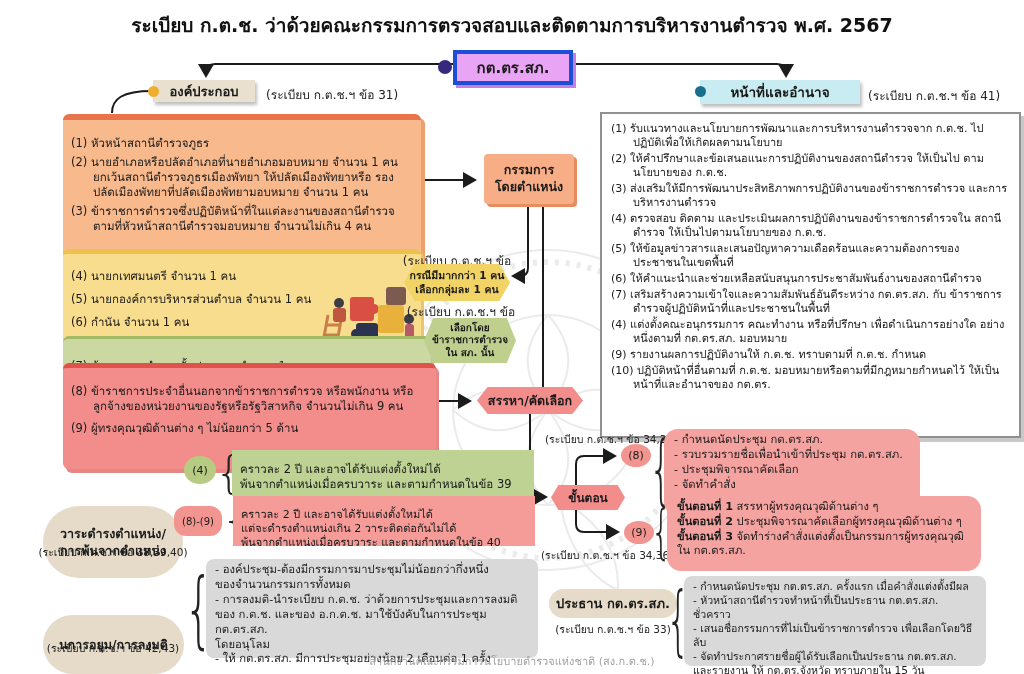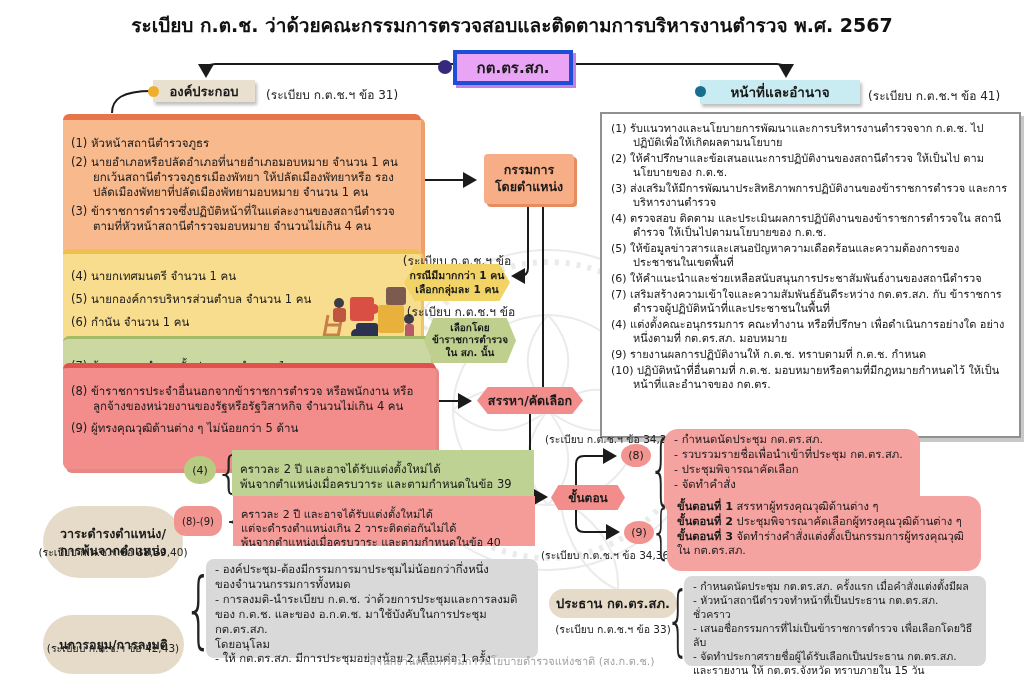--- a/index.html
+++ b/index.html
@@ -167,21 +167,21 @@
         <rect x="99" y="39" width="9" height="20" rx="3" fill="#b55a66"></rect>
         <path d="M100 59 L100 74 M106 59 L106 74" stroke="#2c2c34" stroke-width="3"></path>
       </svg>
     </div>
 
     <div class="abs stackbox box-green7" style="display:flex;align-items:center;padding:16px 8px;">
       <div>(7) ข้าราชการตำรวจชั้นประทวน จำนวน 1 คน</div>
     </div>
 
     <div class="abs stackbox box-red">
-      <div class="item">(8) ข้าราชการประจำอื่นนอกจากข้าราชการตำรวจ หรือพนักงาน หรือลูกจ้างของหน่วยงานของรัฐหรือรัฐวิสาหกิจ จำนวนไม่เกิน 4 คน</div>
+      <div class="item">(8) ข้าราชการประจำอื่นนอกจากข้าราชการตำรวจ หรือพนักงาน หรือลูกจ้างของหน่วยงานของรัฐหรือรัฐวิสาหกิจ จำนวนไม่เกิน 9 คน</div>
       <div class="item" style="margin-top:7px;">(9) ผู้ทรงคุณวุฒิด้านต่าง ๆ ไม่น้อยกว่า 5 ด้าน</div>
     </div>
 
     <div class="abs exofficio pre">กรรมการ
 โดยตำแหน่ง</div>
 
     <div class="abs ref ctr" style="left:400px;top:251px;width:114px;">(ระเบียบ ก.ต.ช.ฯ ข้อ 32)</div>
     <div class="abs hex hex-yellow pre">กรณีมีมากกว่า 1 คน
 เลือกกลุ่มละ 1 คน</div>
 

